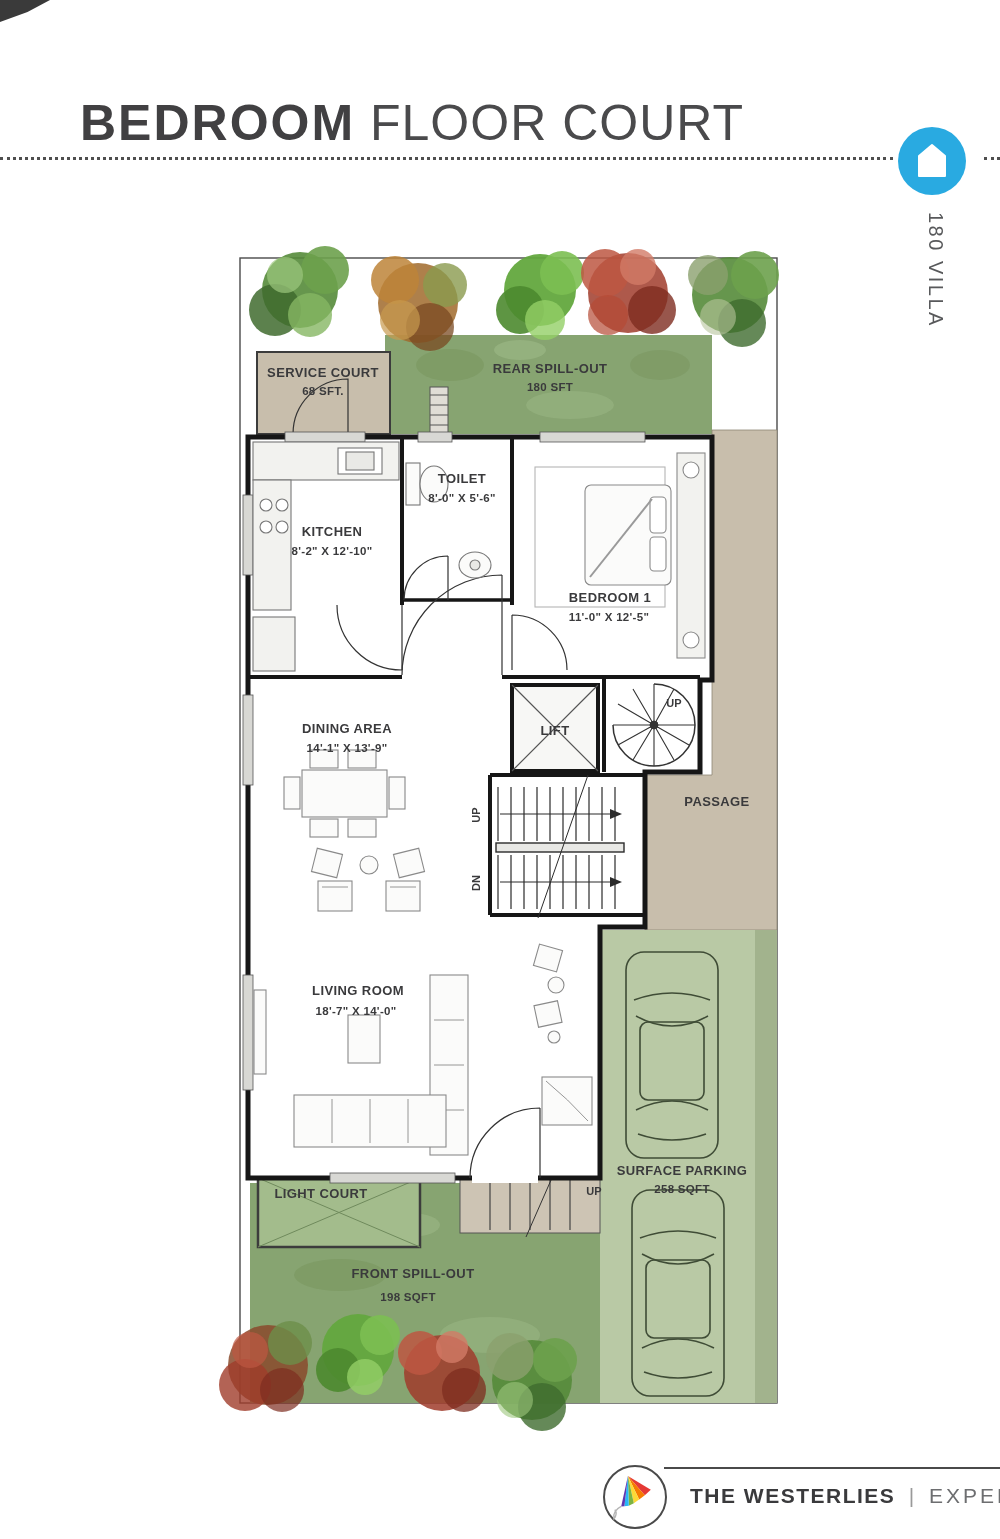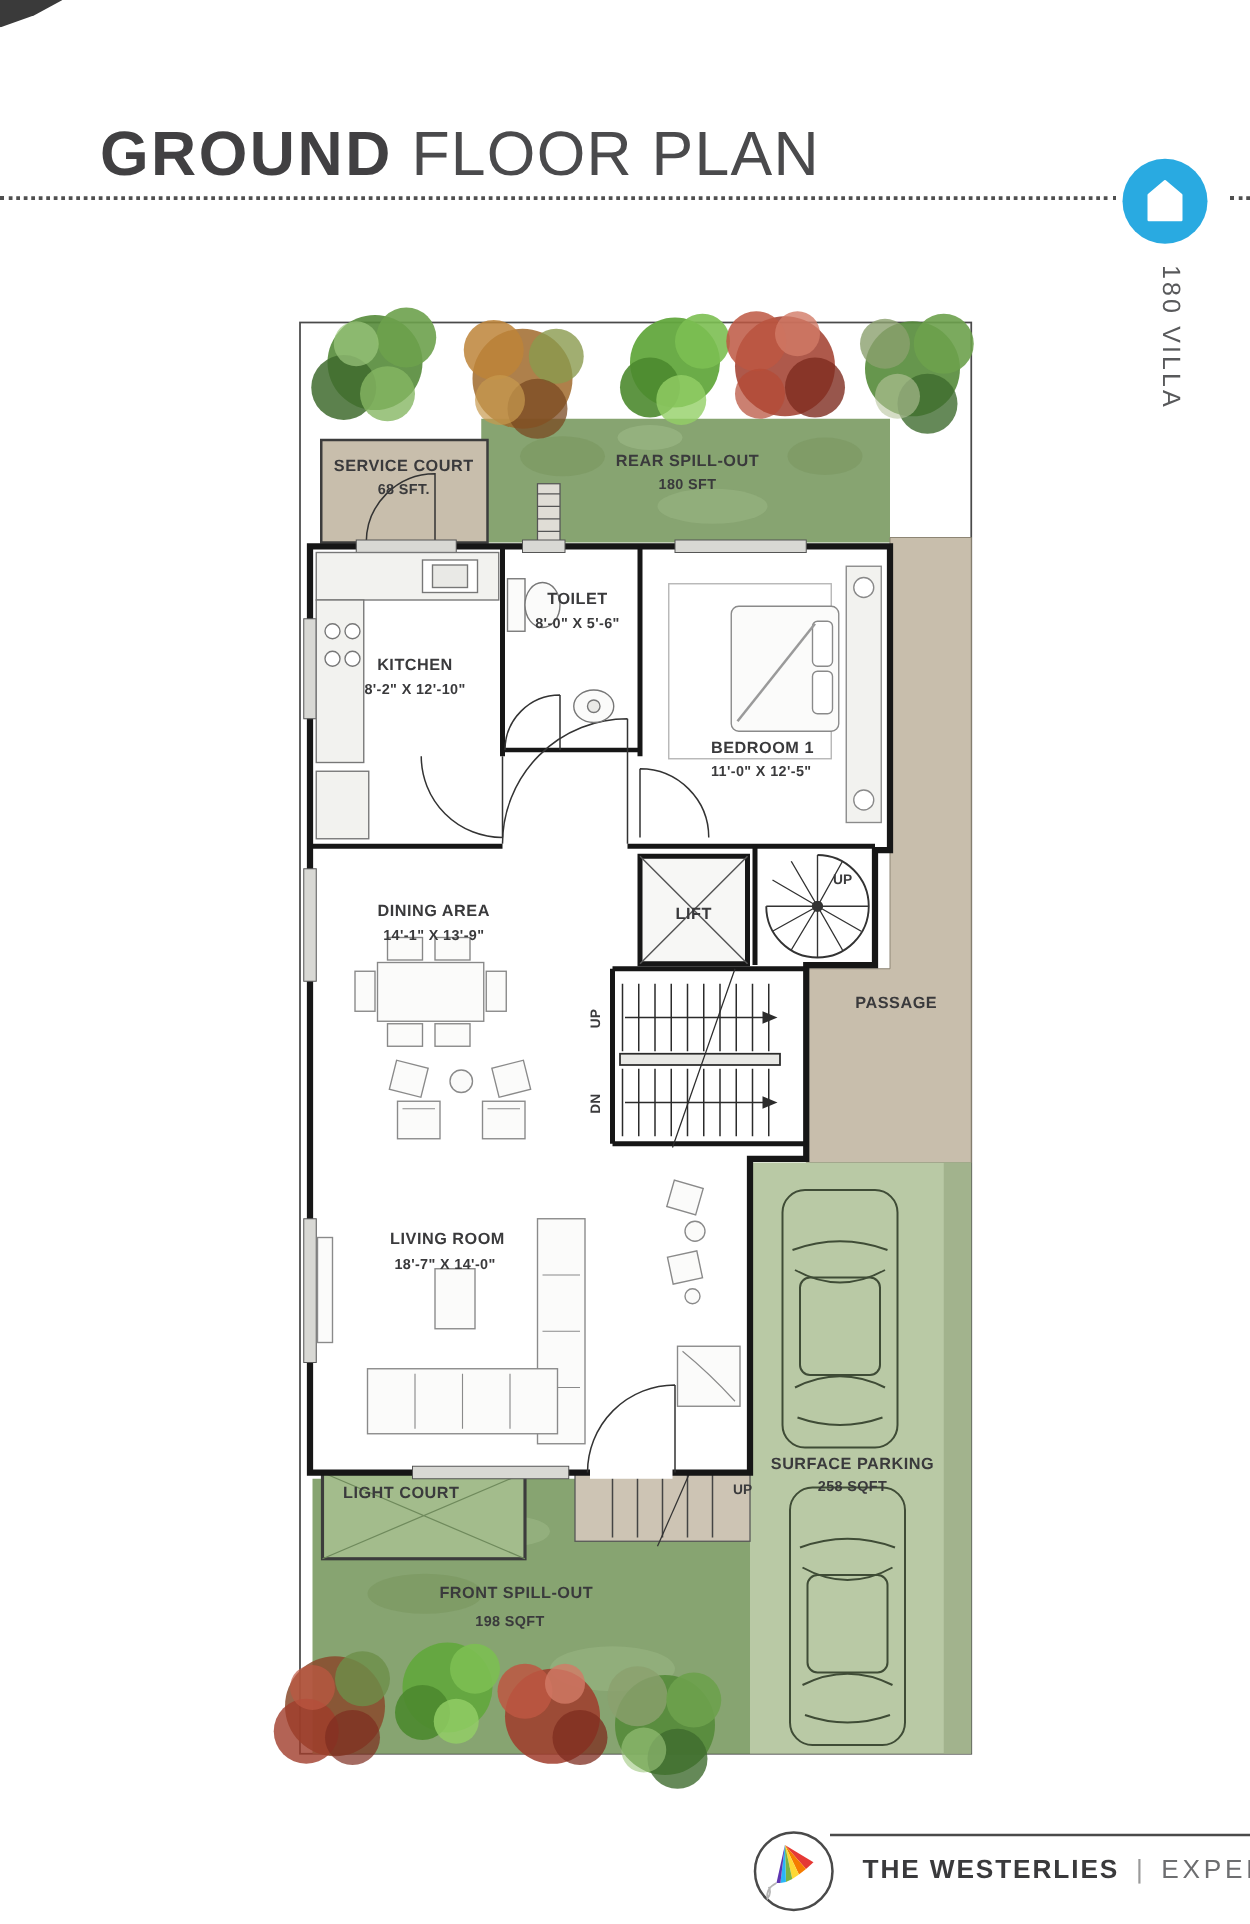--- a/index.html
+++ b/index.html
@@ -29,22 +29,22 @@
   .small-label{font-size:11px;font-weight:700;fill:#3a3a3c;}
 </style>
 </head>
 <body>
 
 <div class="page">
 
   <div class="corner-wedge"></div>
 
   <div class="title">
-    <span class="bold">GROUND</span>
-    <span class="light"> </span><span class="light">FLOOR PLAN</span>
+    <span class="bold">BEDROOM</span>
+    <span class="light"> </span><span class="light">FLOOR COURT</span>
   </div>
 
   <div class="dotline dot-left"></div>
   <div class="dotline dot-right"></div>
 
   <div class="villa-badge">
     <svg width="40" height="40" viewBox="0 0 40 40">
       <path d="M20 4 L33 15 V35 H7 V15 Z" fill="#ffffff" stroke="#ffffff" stroke-width="2" stroke-linejoin="round"></path>
     </svg>
   </div>

